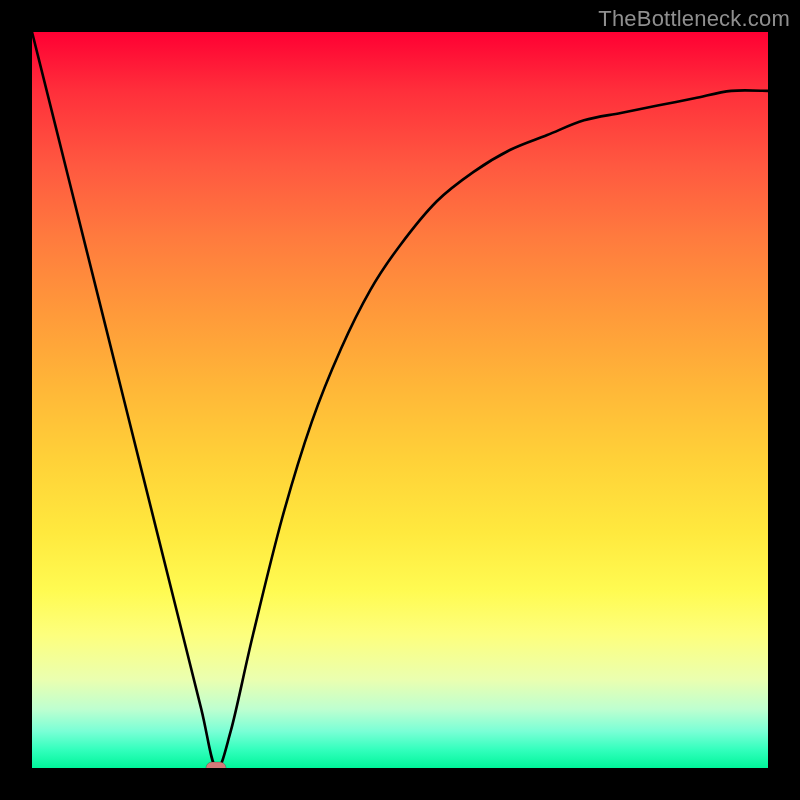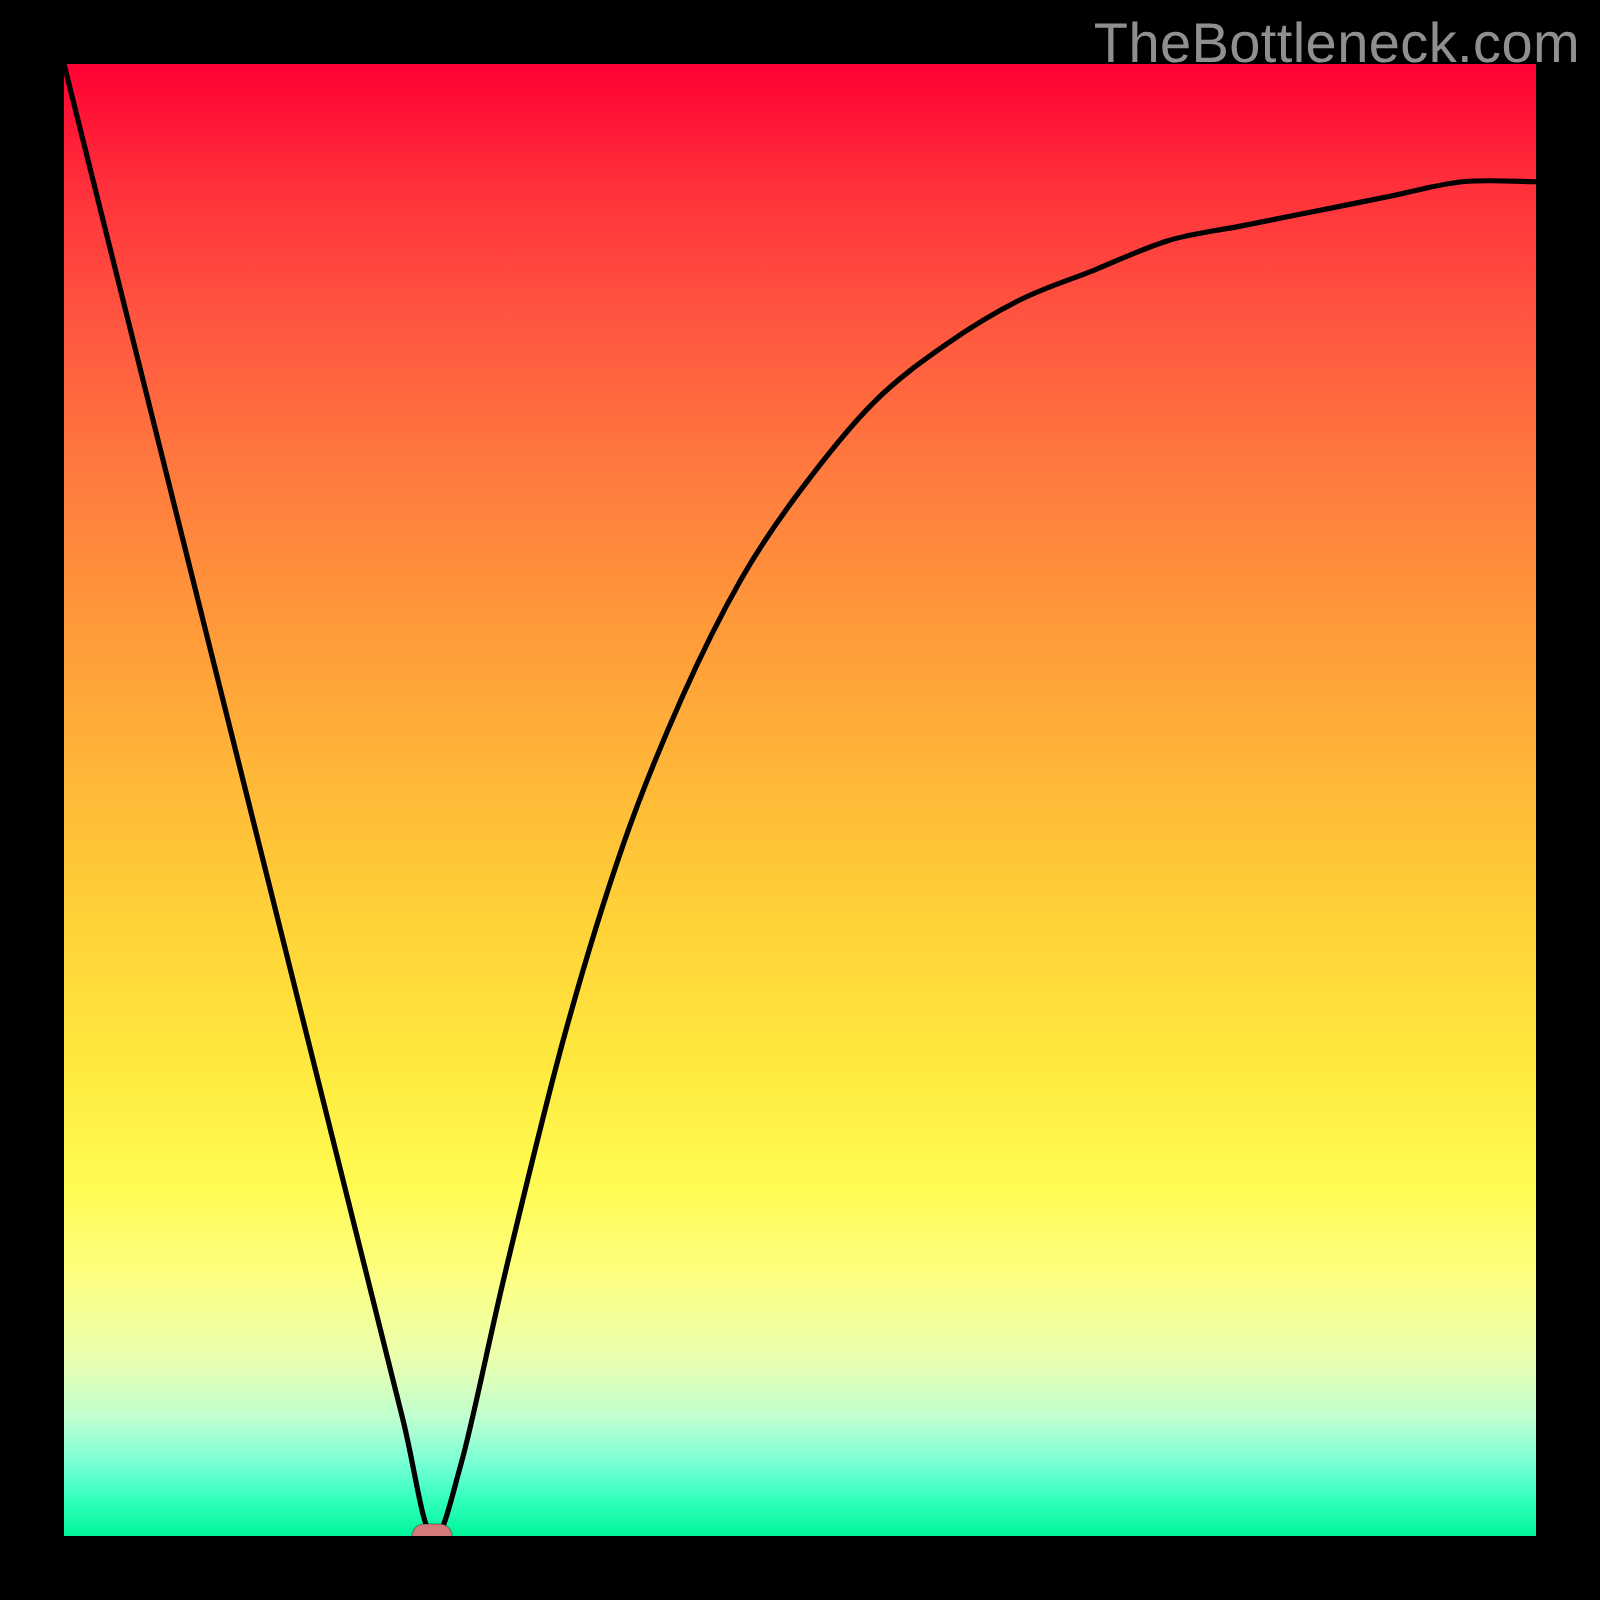--- a/index.html
+++ b/index.html
@@ -47,21 +47,21 @@
     left: 0;
     top: 0;
     width: 736px;
     height: 736px;
   }
   .watermark {
     position: absolute;
     top: 6px;
     right: 10px;
     color: #8f8f8f;
-    font-size: 28px;
+    font-size: 22px;
     font-weight: 500;
     letter-spacing: 0.2px;
   }
 </style>
 </head>
 <body>
 
 <div class="frame">
   <div class="plot-area">
 

